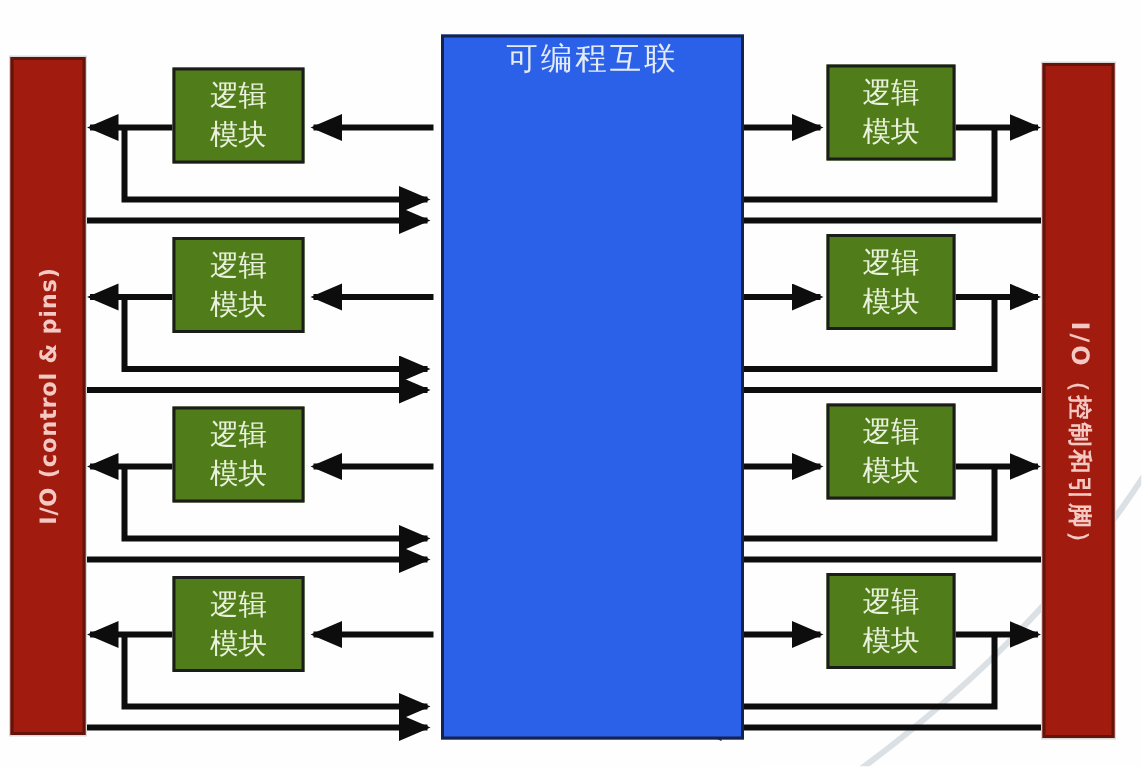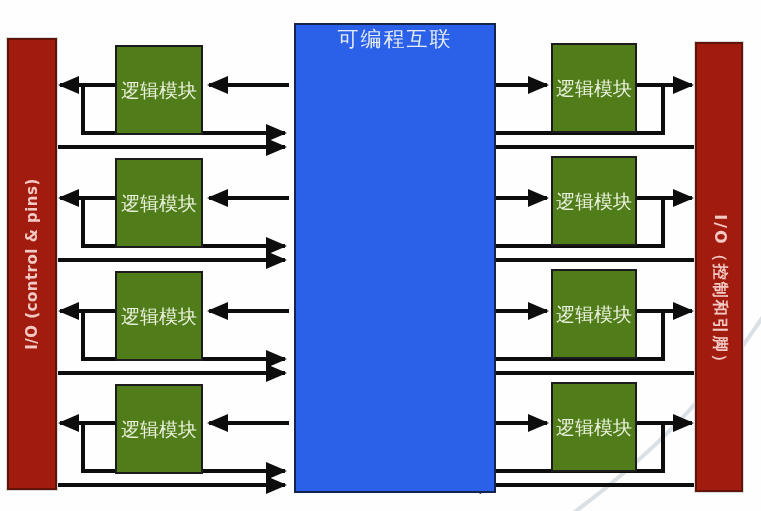--- a/index.html
+++ b/index.html
@@ -37,25 +37,25 @@
     background: var(--interconnect, #2a61e8);
     border:2px solid #15234f;
     box-sizing:border-box;
     display:flex; align-items:flex-start; justify-content:center;
   }
   .interconnect span {
     color:#e4ebf7; font-size:21px; letter-spacing:2px;
   }
 
   .logic {
-    position:absolute; width:88px; height:90px;
+    position:absolute; width:88px; height:64px;
     background: var(--logic-block, #507d1a);
     border:2px solid #1c1c1c;
     box-sizing:border-box;
-    display:flex; flex-direction:row; align-items:center; justify-content:center;
+    display:flex; flex-direction:column; align-items:center; justify-content:center;
     color:#eaf2dd; font-size:19px; line-height:26px;
   }
   .logic.rt { width:86px; }
 </style>
 </head>
 <body>
 
 <div class="stage">
 
   <svg class="layer" viewBox="0 0 761 511" aria-hidden="true">

